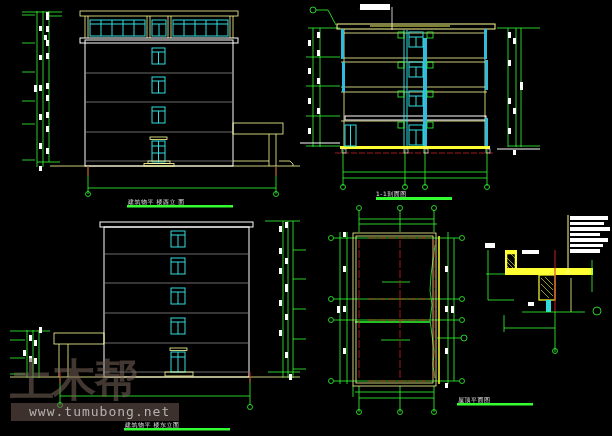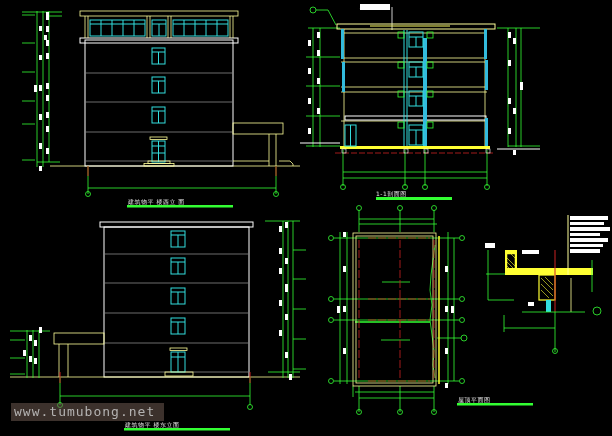--- a/index.html
+++ b/index.html
@@ -1,20 +1,20 @@
 <!DOCTYPE html>
 <html><head>
 <meta charset="utf-8">
 <style>
   html,body{margin:0;padding:0;background:#000;}
   body{width:612px;height:436px;overflow:hidden;position:relative;font-family:"DejaVu Sans",sans-serif;}
   #canvas{position:absolute;left:0;top:0;width:612px;height:436px;background:#000;}
   .title-text{position:absolute;color:#e8e8e8;font-size:6px;letter-spacing:0.5px;white-space:nowrap;font-family:"DejaVu Sans",sans-serif;}
   .watermark-cn{position:absolute;left:10px;top:358px;font-size:44px;font-weight:bold;color:rgba(120,100,90,0.55);letter-spacing:-2px;font-family:"DejaVu Sans",sans-serif;line-height:44px;}
-  .watermark-url{position:absolute;left:11px;top:403px;width:150px;height:18px;background:rgba(110,90,80,0.55);color:rgba(200,200,200,0.85);font-size:13px;font-family:"DejaVu Sans Mono",monospace;line-height:18px;letter-spacing:1px;padding-left:3px;}
+  .watermark-url{position:absolute;left:11px;top:403px;width:150px;height:18px;background:rgba(110,90,80,0.55);color:rgba(200,200,200,0.85);font-size:13px;font-family:"DejaVu Sans Mono",monospace;line-height:18px;letter-spacing:1px;padding-left:18px;}
 </style>
 </head>
 <body>
 
 <div id="canvas">
 <svg width="612" height="436" viewBox="0 0 612 436" xmlns="http://www.w3.org/2000/svg">
 
   <g>
 
     <g stroke="#33ff33" stroke-width="0.8" fill="none">
@@ -445,14 +445,15 @@
     <rect x="457" y="403" width="76" height="2.5" fill="#33ff33"></rect>
   </g>
 </svg>
 
 <div class="title-text" style="left:128px;top:198px;">建筑物平 楼西立 面</div>
 <div class="title-text" style="left:376px;top:190px;">1-1剖面图</div>
 <div class="title-text" style="left:125px;top:421px;">建筑物平 楼东立面</div>
 <div class="title-text" style="left:458px;top:396px;">屋顶平面图</div>
 <div class="title-text" style="left:360px;top:3px;font-weight:bold;color:#fff;">楼梯间顶</div>
 
+<div class="watermark-cn">土木帮</div>
 <div class="watermark-url">www.tumubong.net</div>
 </div>
 
 </body></html>

